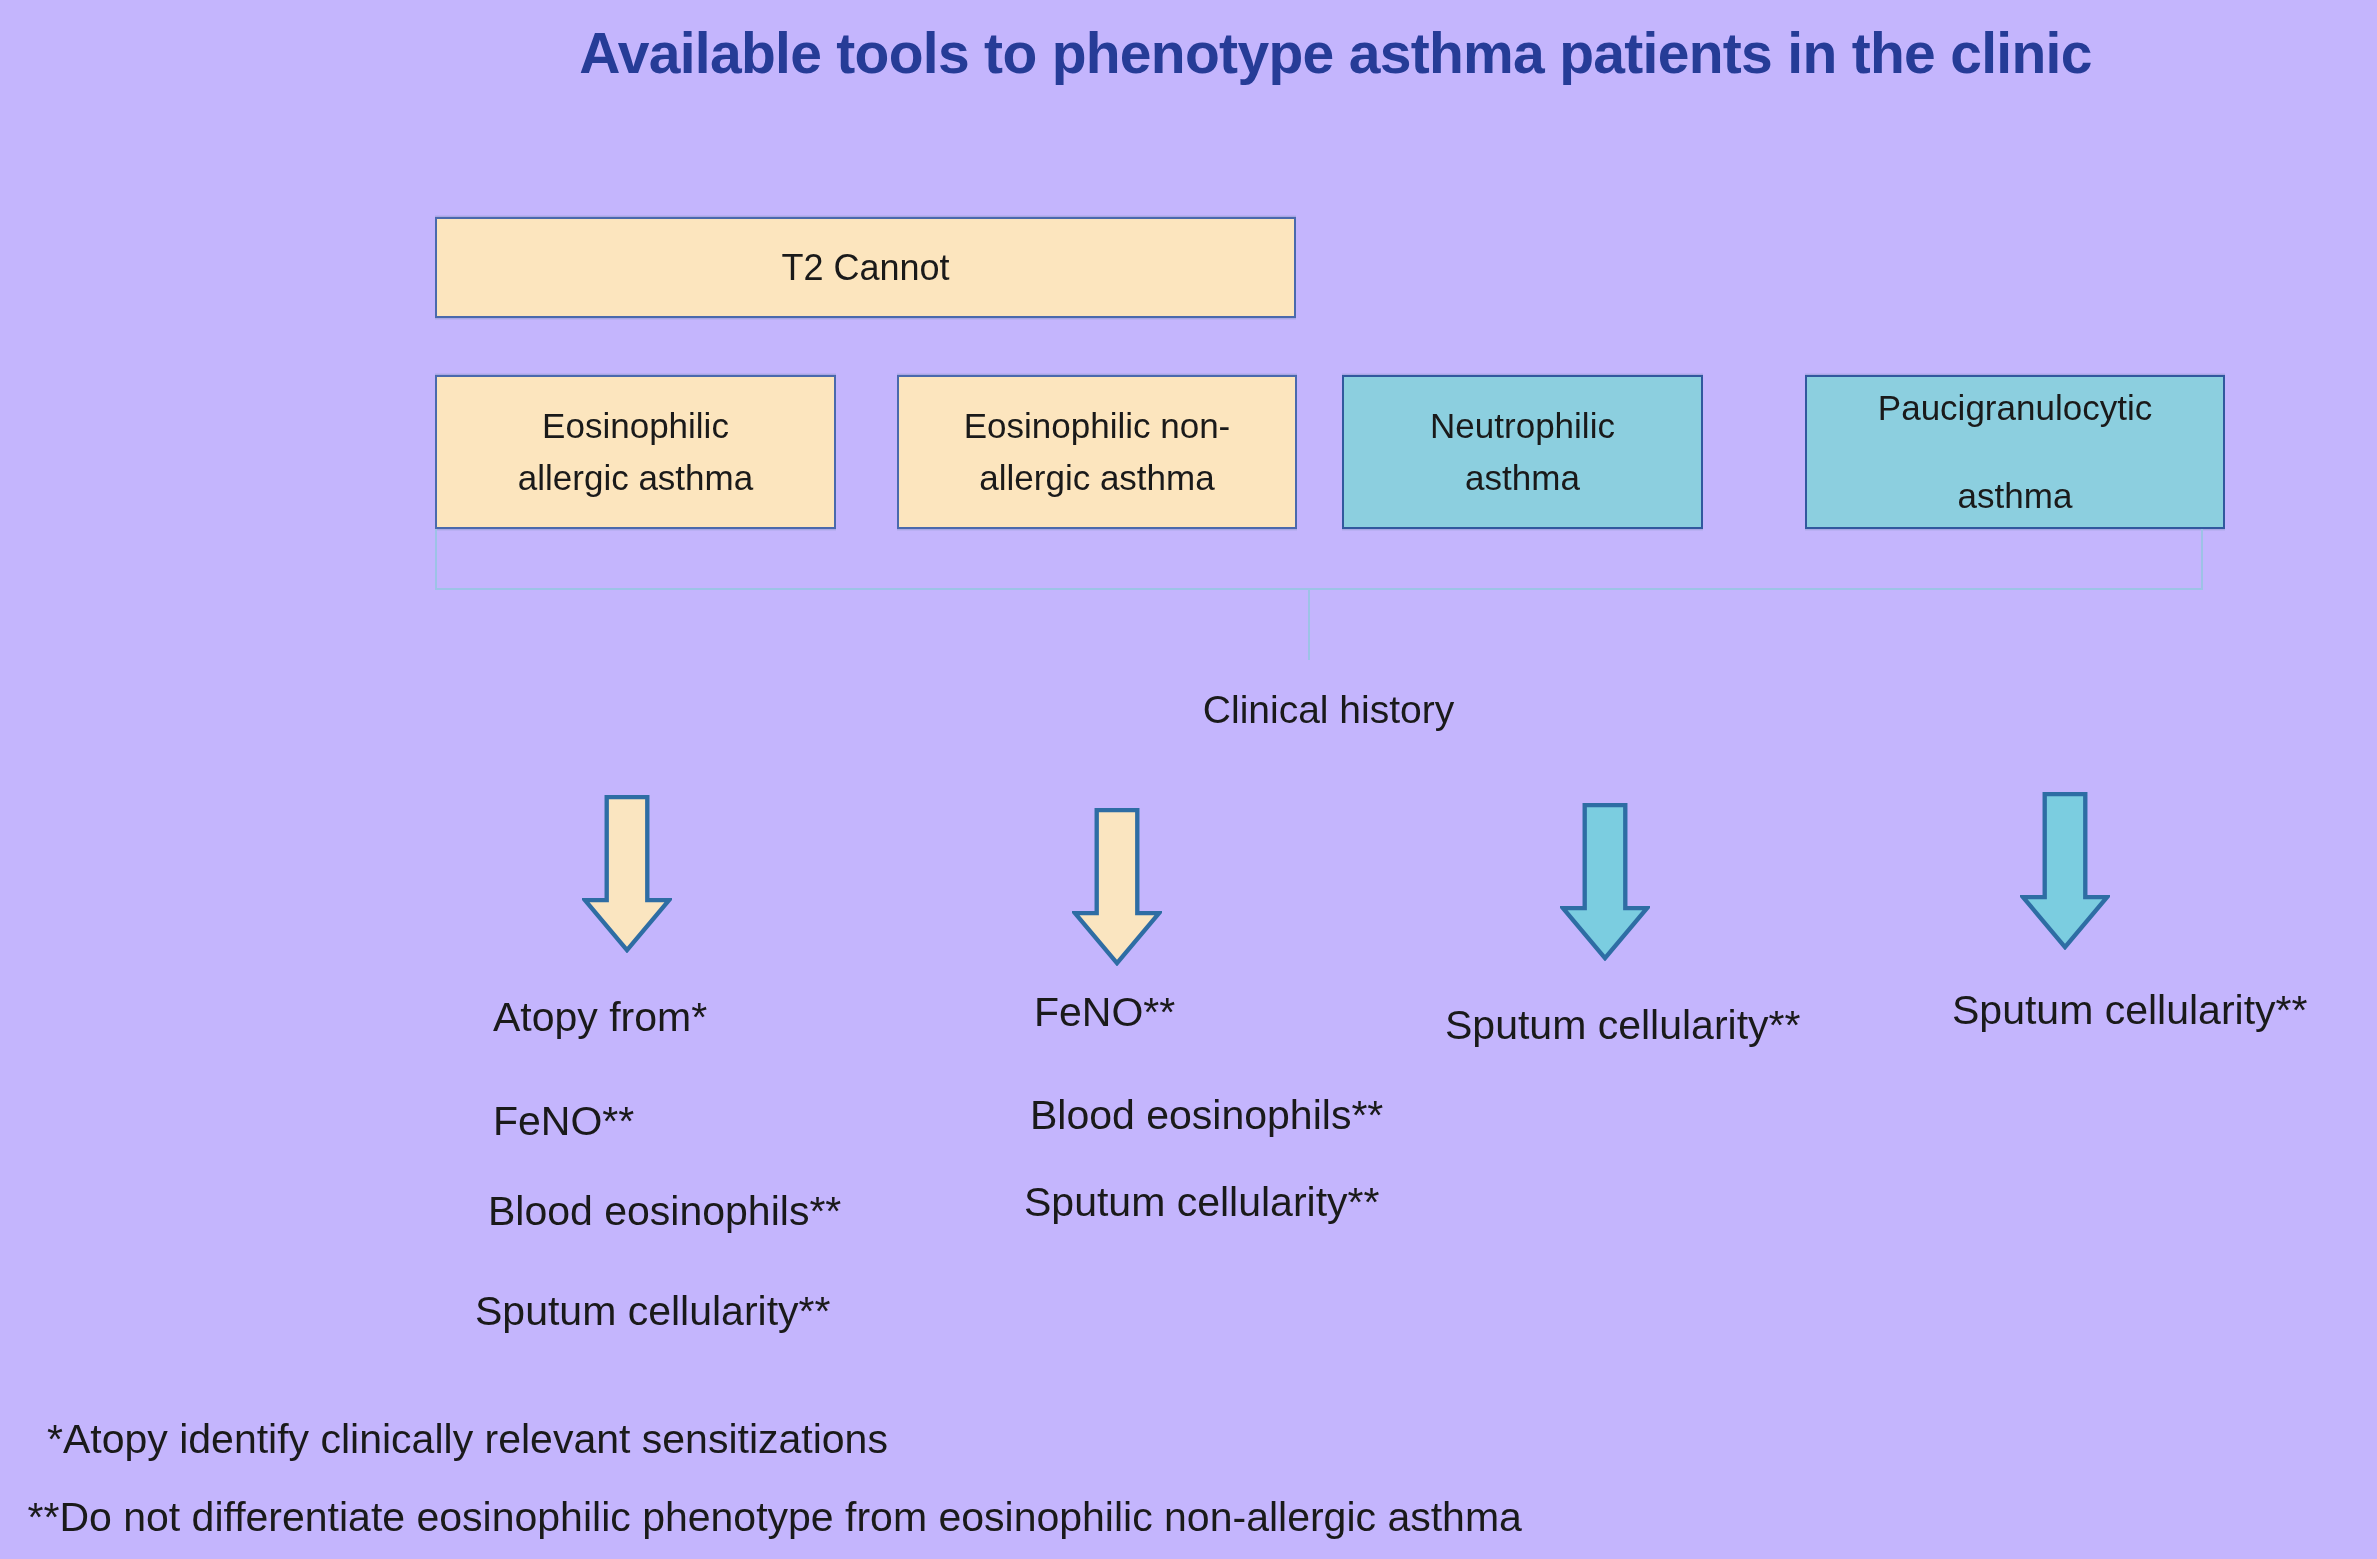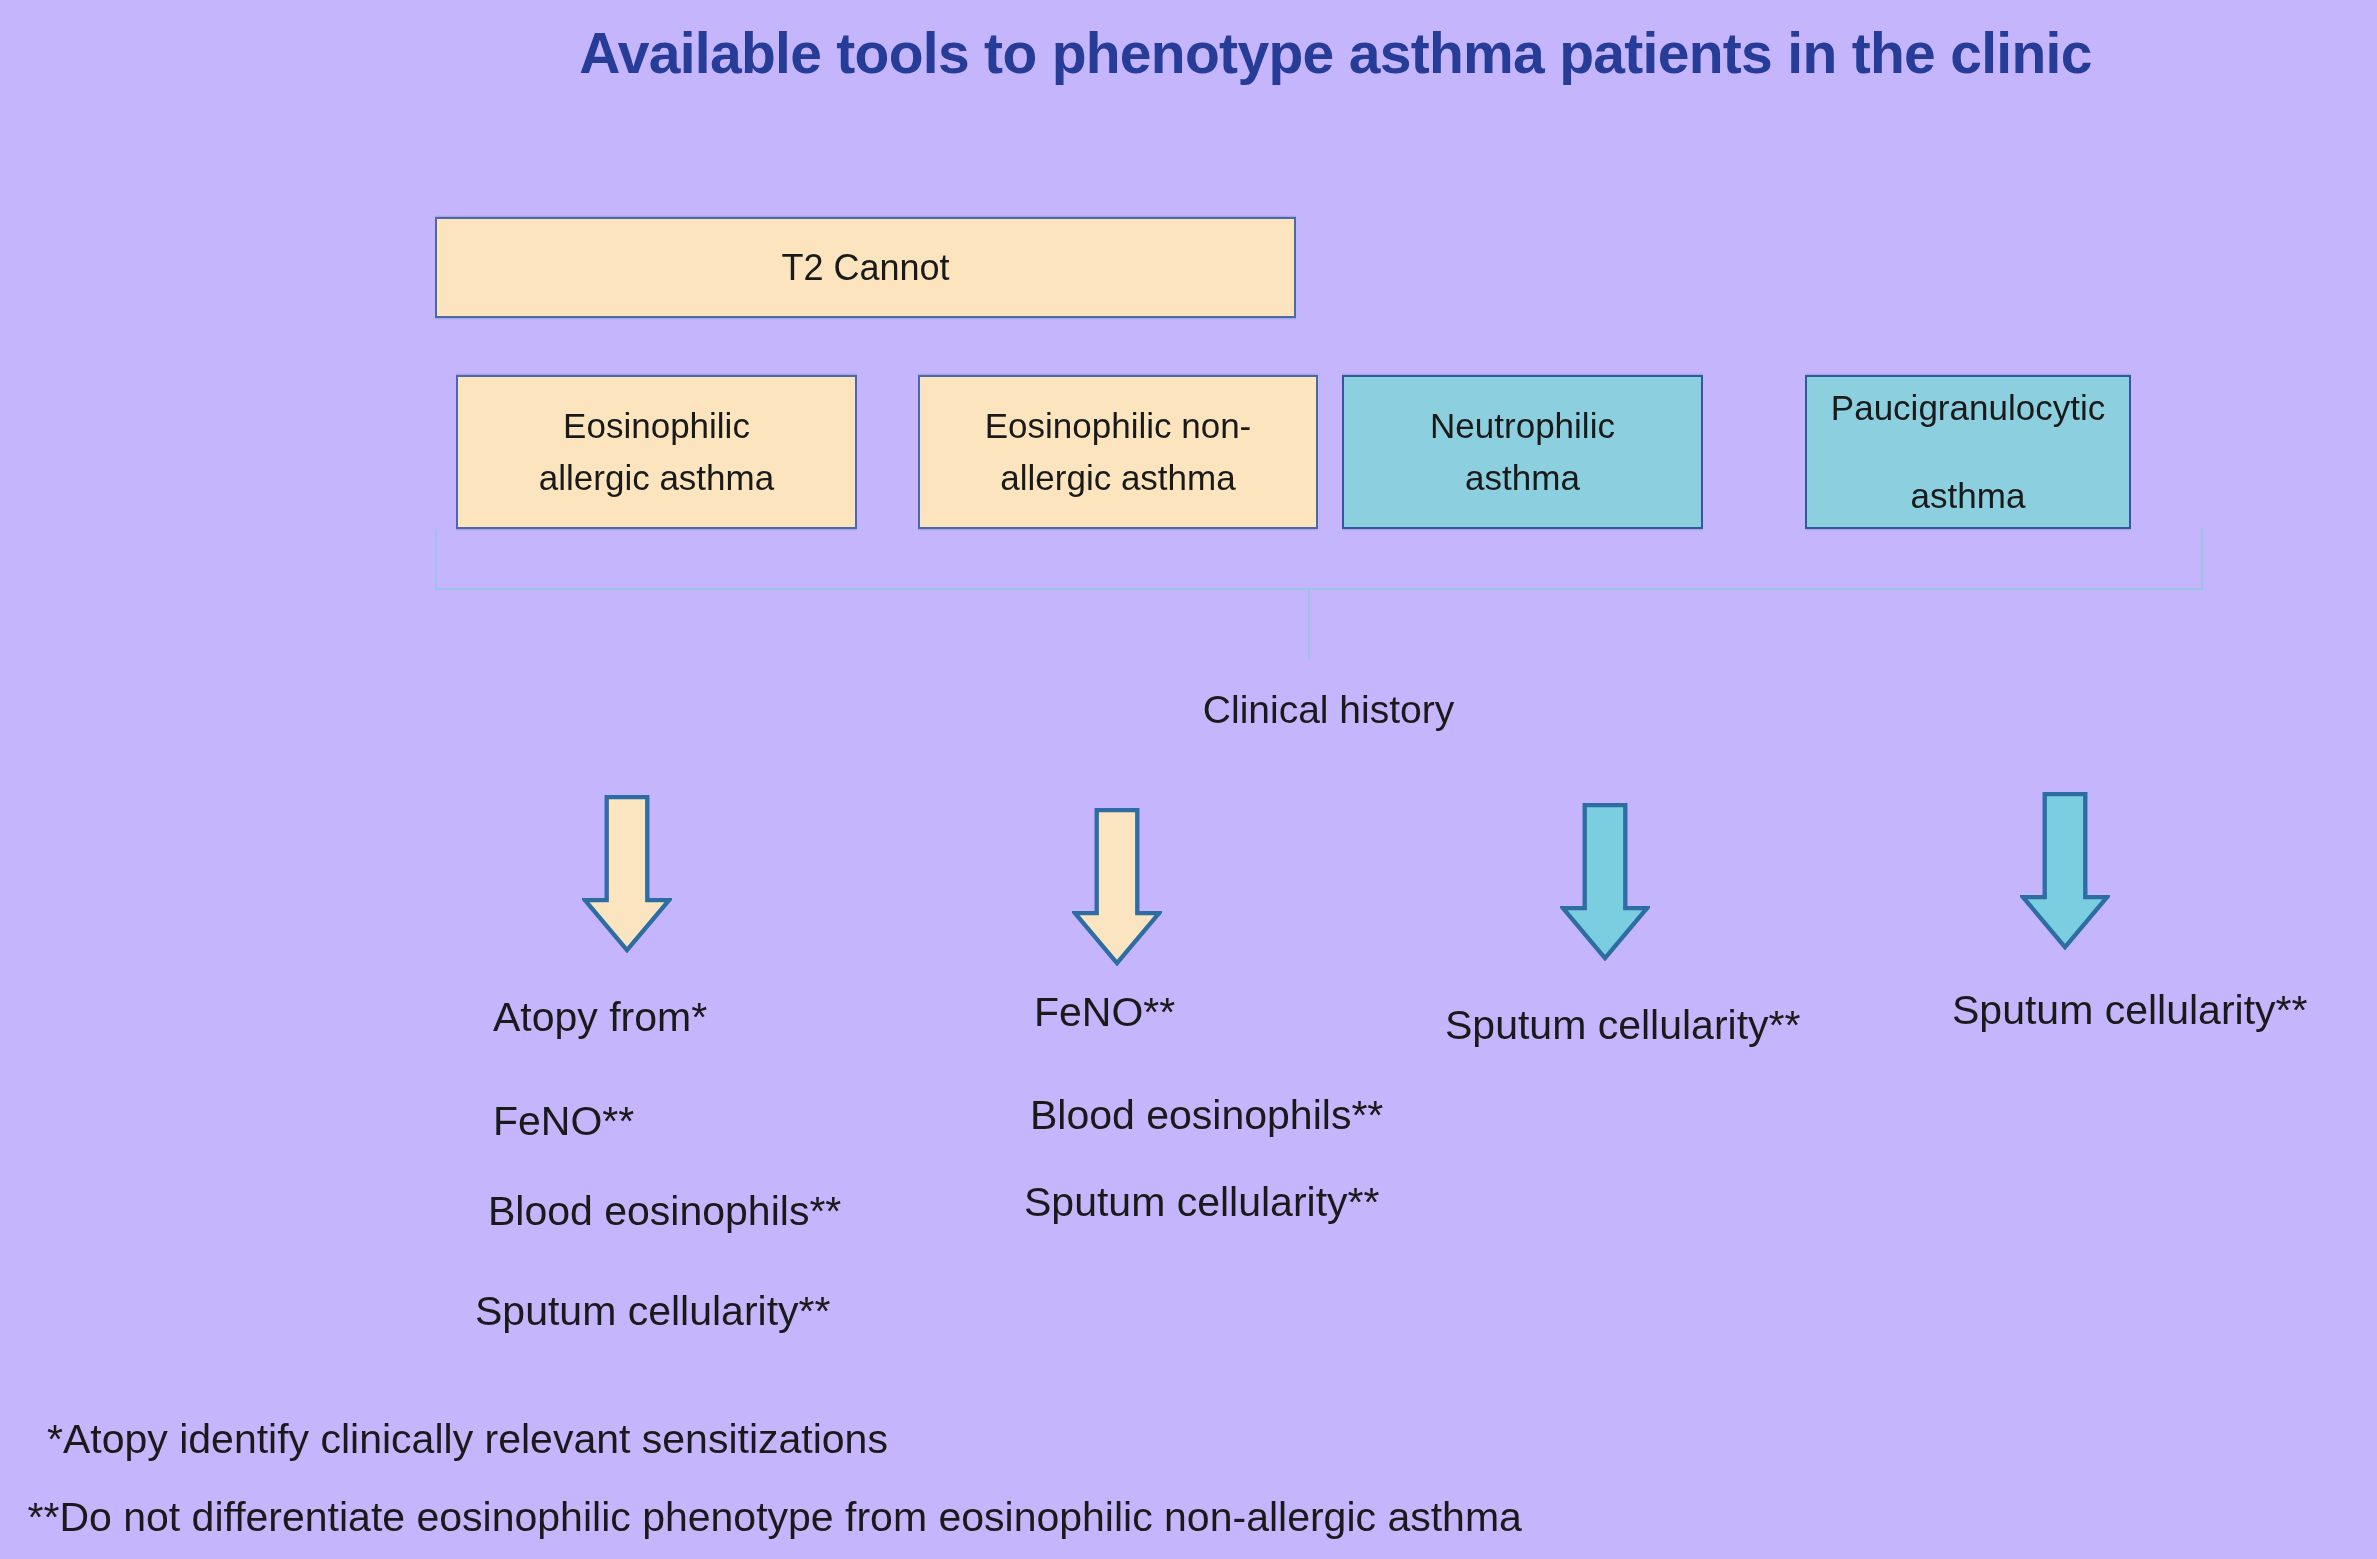--- a/index.html
+++ b/index.html
@@ -32,21 +32,21 @@
   .box-t2   { background: var(--t2_fill);   border: 2.9px solid var(--t2_border); }
   .box-not2 { background: var(--not2_fill); border: 2.9px solid var(--not2_border); }
 
   .pheno-box {
     top: 375px; height: 154px;
     display: flex; flex-direction: column; align-items: center; justify-content: center;
     font-size: 35px; line-height: 1.48; text-align: center;
     box-sizing: border-box;
     box-shadow: 0 1.4px 0 rgba(120,140,180,0.35), 0 -1.4px 0 rgba(120,140,180,0.35);
   }
-  .pheno-t2   { background: var(--t2_fill);   border: 2.9px solid var(--t2_border); margin-left: 21px; }
+  .pheno-t2   { background: var(--t2_fill);   border: 2.9px solid var(--t2_border); }
   .pheno-not2 { background: var(--not2_fill); border: 2.9px solid var(--not2_border); }
 
   .line { background: var(--bracket_line, #9DC3E6); }
 
   .clinical {
     top: 688px; left: 1111px; width: 435px;
     text-align: center; font-size: 39px;
   }
 
   .arrow-svg { width: 90px; height: 158px; }
@@ -80,21 +80,21 @@
     <span>allergic asthma</span>
   </div>
   <div class="abs pheno-box pheno-t2" style="left:897px; width:400px;">
     <span>Eosinophilic non-</span>
     <span>allergic asthma</span>
   </div>
   <div class="abs pheno-box pheno-not2" style="left:1342px; width:361px;">
     <span>Neutrophilic</span>
     <span>asthma</span>
   </div>
-  <div class="abs pheno-box pheno-not2" style="left:1805px; width:326px;gap:36px;">
+  <div class="abs pheno-box pheno-not2" style="left:1805px; width:420px;gap:36px;">
     <span>Paucigranulocytic</span>
     <span>asthma</span>
   </div>
 
   <div class="abs line" style="left:435px;  top:529px; width:2.2px; height:61px;"></div>
   <div class="abs line" style="left:2201px; top:529px; width:2.2px; height:61px;"></div>
   <div class="abs line" style="left:435px;  top:588px; width:1768px; height:2.2px;"></div>
   <div class="abs line" style="left:1308px; top:590px; width:2.2px; height:70px;"></div>
 
   <div class="abs clinical">Clinical history</div>

